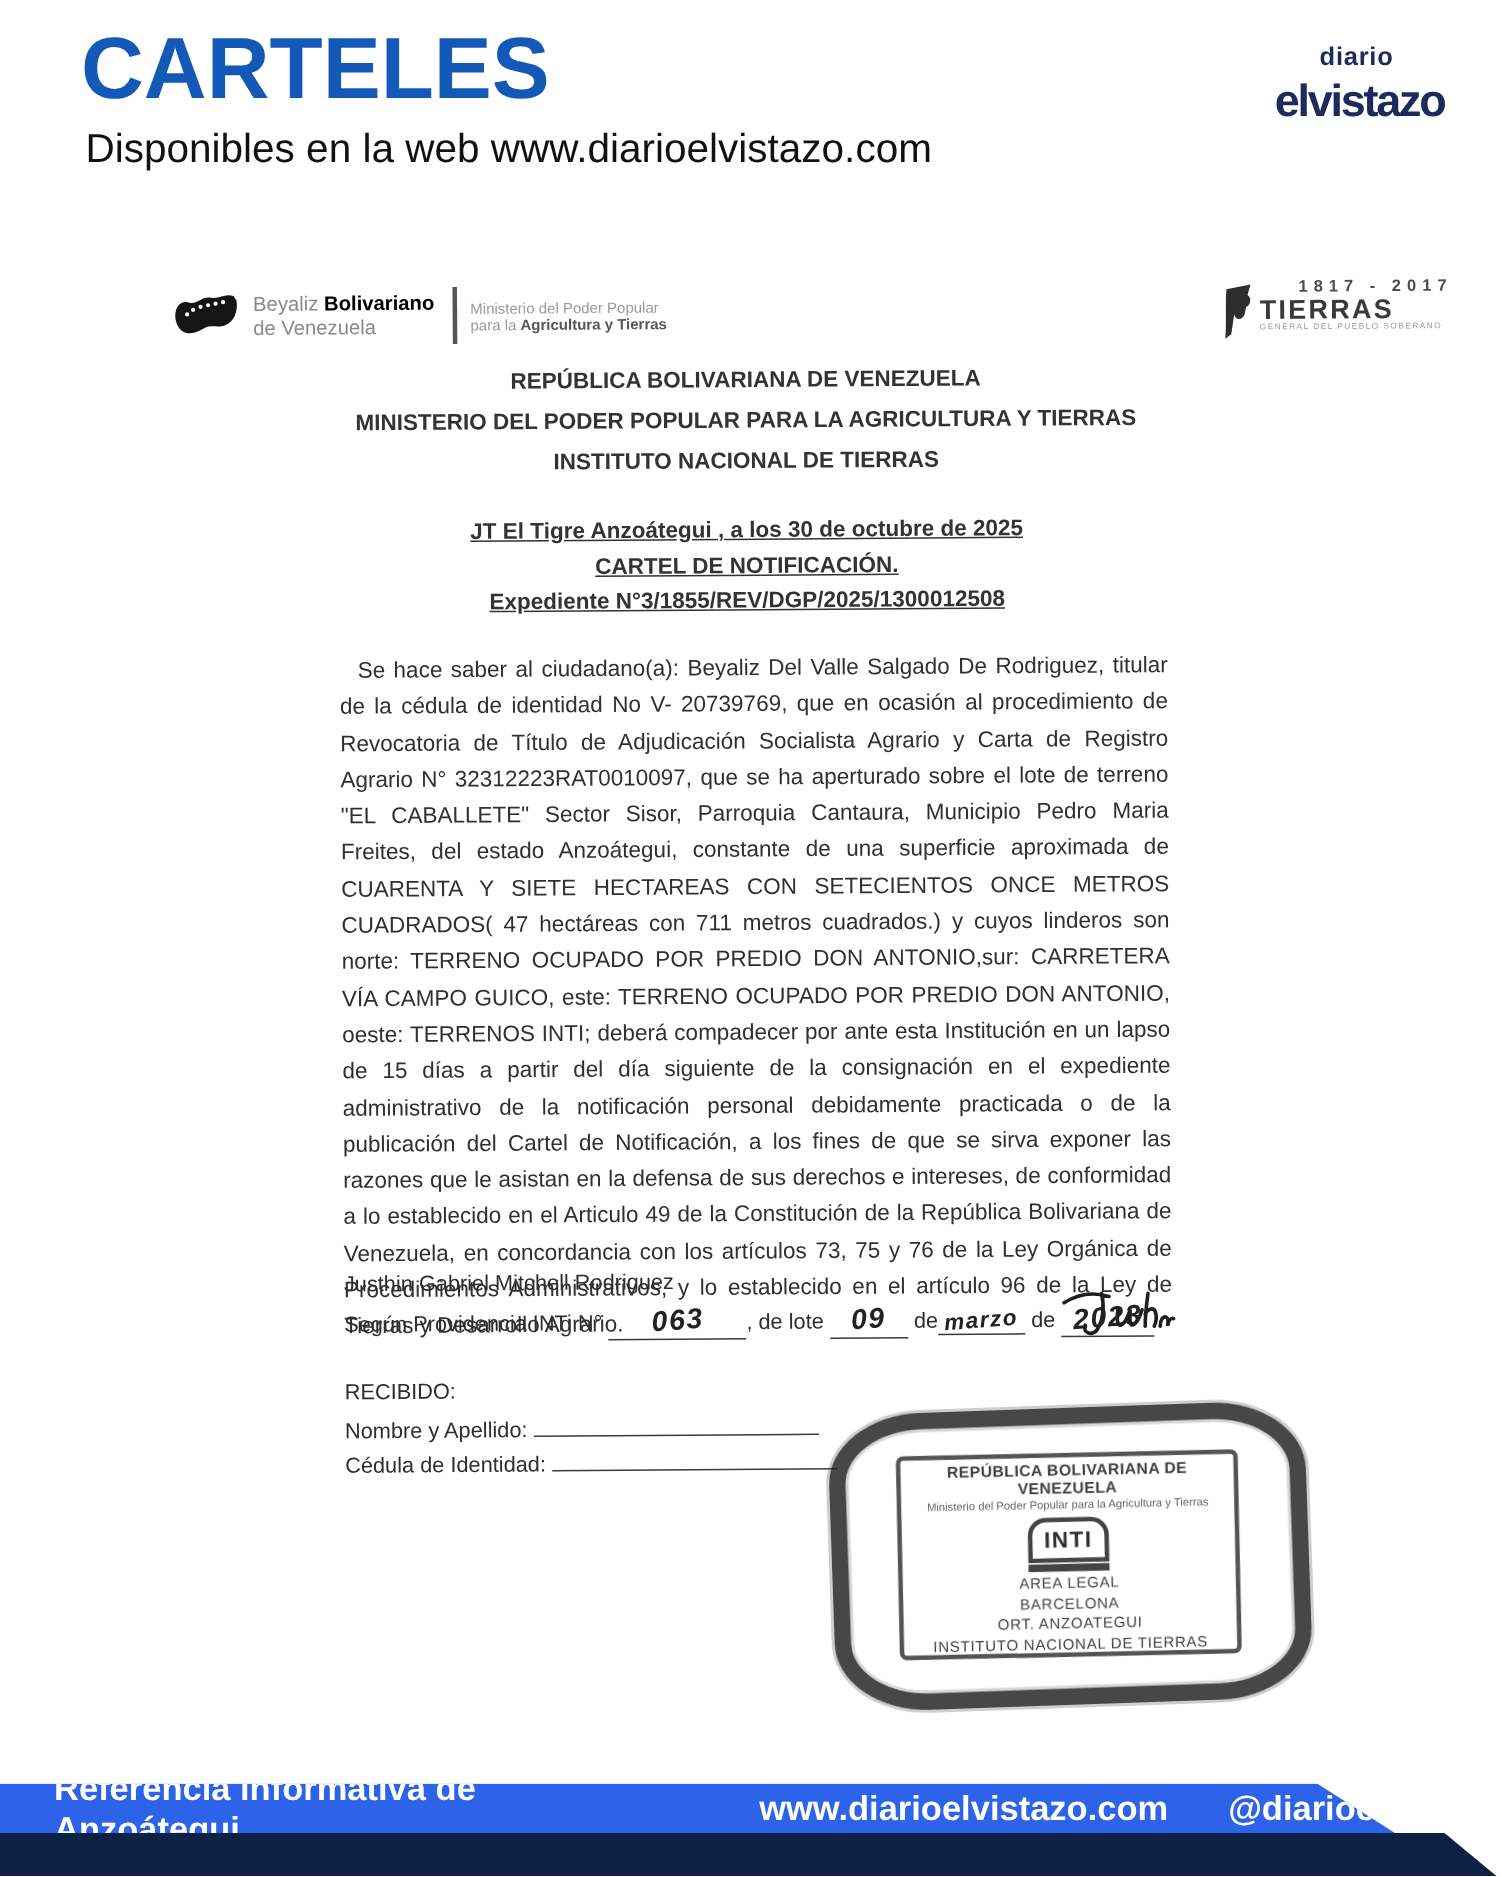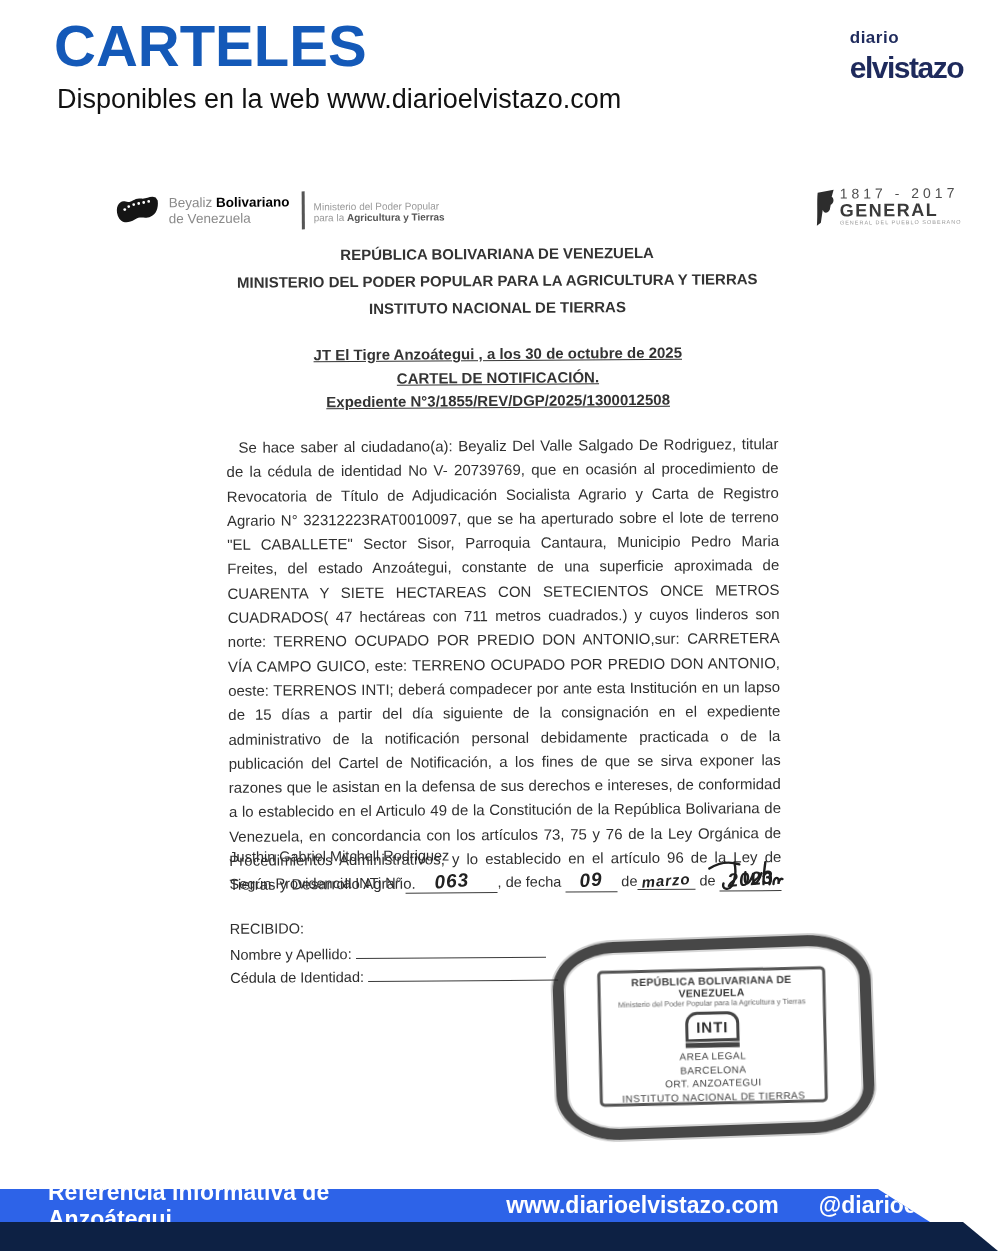--- a/index.html
+++ b/index.html
@@ -3,38 +3,38 @@
 <meta charset="utf-8">
 <style>
   * { margin:0; padding:0; box-sizing:border-box; }
   html,body { width:1001px; height:1251px; background:#fff; font-family:"Liberation Sans", sans-serif; }
   #page { position:relative; width:1001px; height:1251px; background:#fff; overflow:hidden; }
 
   
   .masthead { position:absolute; top:0; left:0; width:100%; height:130px; }
   .masthead-title { position:absolute; left:54px; top:12px; font-size:58px; font-weight:900; letter-spacing:0px; color:var(--carteles-blue);text-align:center; }
   .masthead-sub { position:absolute; left:57px; top:84px; font-size:27px; font-weight:400; color:#111; }
-  .brand { position:absolute; right:38px; top:28px; text-align:left; color:var(--brand-navy); }
+  .brand { position:absolute; right:38px; top:28px; text-align:center; color:var(--brand-navy); }
   .brand-tag { font-size:17px; font-weight:700; letter-spacing:0.5px; margin-right:4px; }
   .brand-name { font-size:30px; font-weight:800; letter-spacing:-1.5px; line-height:40px; }
 
   
   .scan { position:absolute; left:0; top:178px; width:1001px; height:990px; color:var(--ink); transform:rotate(-0.4deg); }
 
   .gov-logo { position:absolute; left:116px; top:12px; display:flex; align-items:center; }
   .gov-flag { width:48px; height:38px; margin-right:8px; }
   .gov-text1 { font-size:13.5px; color:#8a8a8a; line-height:16px; }
   .gov-text1 b { color:#000000; }
   .gov-divider { width:3px; height:38px; background:#555; margin:0 9px 0 12px; }
   .gov-ministry { font-size:10px; color:#9a9a9a; line-height:11px; padding-top:4px; }
   .gov-ministry b { color:#555;text-align:center; }
 
   .zamora { position:absolute; left:818px; top:10px; display:flex; align-items:flex-start; }
   .zamora-face { width:22px; height:44px; margin-right:3px; }
-  .zamora-years { font-size:14px; font-weight:400; letter-spacing:4px; color:#4d4d4d; }
+  .zamora-years { font-size:11px; font-weight:700; letter-spacing:4px; color:#4d4d4d;margin-left:26px; }
   .zamora-name { font-size:18px; font-weight:900; letter-spacing:1.5px; color:#3a3a3a; line-height:18px; }
   .zamora-tag { font-size:5.5px; letter-spacing:1px; color:#999; }
 
   .doc-heading { position:absolute; left:150px; top:62px; width:700px; text-align:center; font-weight:700; font-size:15px; line-height:27px; color:#333; }
   .doc-sub { position:absolute; left:150px; top:164px; width:700px; text-align:center; font-weight:700; font-size:15px; line-height:23.5px; color:#333; }
   .doc-sub .u { text-decoration:underline; }
 
   .doc-body { position:absolute; left:228px; top:256px; width:552px; font-size:15px; line-height:24.3px; text-align:justify; text-indent:12px; color:#303030; }
 
   .signer { position:absolute; left:228px; top:669px; font-size:14.5px; color:#2e2e2e; }
@@ -53,21 +53,21 @@
   .stamp-inner { position:absolute; left:44px; top:30px; width:228px; height:136px; border:3px solid rgba(45,45,45,0.8); border-radius:5px; transform:rotate(0.8deg); text-align:center; color:rgba(40,40,40,0.88); padding-top:3px; }
   .stamp-l1 { font-size:10.5px; font-weight:700; letter-spacing:0.3px; }
   .stamp-l2 { font-size:7.5px; color:rgba(60,60,60,0.8); }
   .inti { margin:4px auto 2px auto; width:54px; }
   .inti-box { width:54px; height:30px; border:3px solid rgba(40,40,40,0.85); border-radius:12px 12px 0 0; font-size:15px; font-weight:900; letter-spacing:1px; line-height:26px; color:rgba(40,40,40,0.95); }
   .inti-banner { width:54px; height:5px; background:rgba(40,40,40,0.85); margin-top:1px; }
   .stamp-l3 { font-size:10px; letter-spacing:0.5px; line-height:13.5px; }
 
   
   .footer-blue { position:absolute; left:0; top:1189px; width:1001px; height:33px; background:var(--footer-blue); clip-path:polygon(0 0, 878px 0, 930px 100%, 0 100%); display:flex; align-items:center; color:#fff; font-size:23px; font-weight:600; }
-  .footer-blue .f1 { margin-left:48px; }
+  .footer-blue .f1 { margin-left:36px; }
   .footer-blue .f2 { margin-left:64px; }
   .footer-blue .f3 { margin-left:40px; }
   .footer-navy { position:absolute; left:0; top:1222px; width:1001px; height:29px; background:var(--footer-navy); clip-path:polygon(0 0, 963px 0, 998px 100%, 0 100%); }
 </style>
 </head>
 <body>
 
 <div id="page">
 
   <div class="masthead">
@@ -101,21 +101,21 @@
         <div><span>para la </span><b>Agricultura y Tierras</b></div>
       </div>
     </div>
 
     <div class="zamora">
       <svg class="zamora-face" viewBox="0 0 22 44">
         <path d="M3 7 L19 4 L17 11 C20 13 19 18 16 19 L15 24 C13 28 9 28 8 24 L6 37 L2 40 C3 29 2 15 3 7 Z" fill="#2d2d2d"></path>
       </svg>
       <div>
         <div class="zamora-years">1817 - 2017</div>
-        <div class="zamora-name">GENERAL</div>
+        <div class="zamora-name">TIERRAS</div>
         <div class="zamora-tag">GENERAL DEL PUEBLO SOBERANO</div>
       </div>
     </div>
 
     <div class="doc-heading">
       <div>REPÚBLICA BOLIVARIANA DE VENEZUELA</div>
       <div>MINISTERIO DEL PODER POPULAR PARA LA AGRICULTURA Y TIERRAS</div>
       <div>INSTITUTO NACIONAL DE TIERRAS</div>
     </div>
 
@@ -123,21 +123,21 @@
       <div><span class="u">JT El Tigre Anzoátegui , a los 30 de octubre de 2025</span></div>
       <div><span class="u">CARTEL DE NOTIFICACIÓN.</span></div>
       <div><span class="u">Expediente N°3/1855/REV/DGP/2025/1300012508</span></div>
     </div>
 
     <div class="doc-body">Se hace saber al ciudadano(a): Beyaliz Del Valle Salgado De Rodriguez, titular de la cédula de identidad No V- 20739769, que en ocasión al procedimiento de Revocatoria de Título de Adjudicación Socialista Agrario y Carta de Registro Agrario N° 32312223RAT0010097, que se ha aperturado sobre el lote de terreno "EL CABALLETE" Sector Sisor, Parroquia Cantaura, Municipio Pedro Maria Freites, del estado Anzoátegui, constante de una superficie aproximada de CUARENTA Y SIETE HECTAREAS CON SETECIENTOS ONCE METROS CUADRADOS( 47 hectáreas con 711 metros cuadrados.) y cuyos linderos son norte: TERRENO OCUPADO POR PREDIO DON ANTONIO,sur: CARRETERA VÍA CAMPO GUICO, este: TERRENO OCUPADO POR PREDIO DON ANTONIO, oeste: TERRENOS INTI; deberá compadecer por ante esta Institución en un lapso de 15 días a partir del día siguiente de la consignación en el expediente administrativo de la notificación personal debidamente practicada o de la publicación del Cartel de Notificación, a los fines de que se sirva exponer las razones que le asistan en la defensa de sus derechos e intereses, de conformidad a lo establecido en el Articulo 49 de la Constitución de la República Bolivariana de Venezuela, en concordancia con los artículos 73, 75 y 76 de la Ley Orgánica de Procedimientos Administrativos, y lo establecido en el artículo 96 de la Ley de Tierras y Desarrollo Agrario.</div>
 
     <div class="signer">Justhin Gabriel Mitchell Rodriguez</div>
     <div class="providencia">
       <span>Según Providencia INTi N°</span>
-      <span class="blank" style="width:92px;"><span class="hand">063</span></span><span>, de fecha</span>
+      <span class="blank" style="width:92px;"><span class="hand">063</span></span><span>, de lote</span>
       <span class="blank" style="width:52px;"><span class="hand">09</span></span>
       <span>de</span><span class="blank" style="width:58px;"><span class="hand" style="font-size:15px;">marzo</span></span>
       <span>de</span>
       <span class="blank" style="width:62px;"><span class="hand">2023</span></span>
       <svg class="sig-svg" width="84" height="46" viewBox="0 0 84 46">
         <path d="M8 14 Q22 5 38 10 M33 8 C35 16 34 26 30 32 C27 36 20 35 22 29
                  M44 18 C43 24 43 30 46 29 C49 28 51 22 52 19 C52 24 51 30 54 29 C57 28 59 22 60 19
                  M64 8 C63 15 62 24 62 30 M62 22 C64 18 68 17 69 21 C70 25 69 28 68 30
                  M72 30 C72 26 74 23 76 24 C78 25 77 28 77 30 C77 27 79 24 81 25" fill="none" stroke="#1f1f1f" stroke-width="2.4" stroke-linecap="round"></path>
       </svg>

